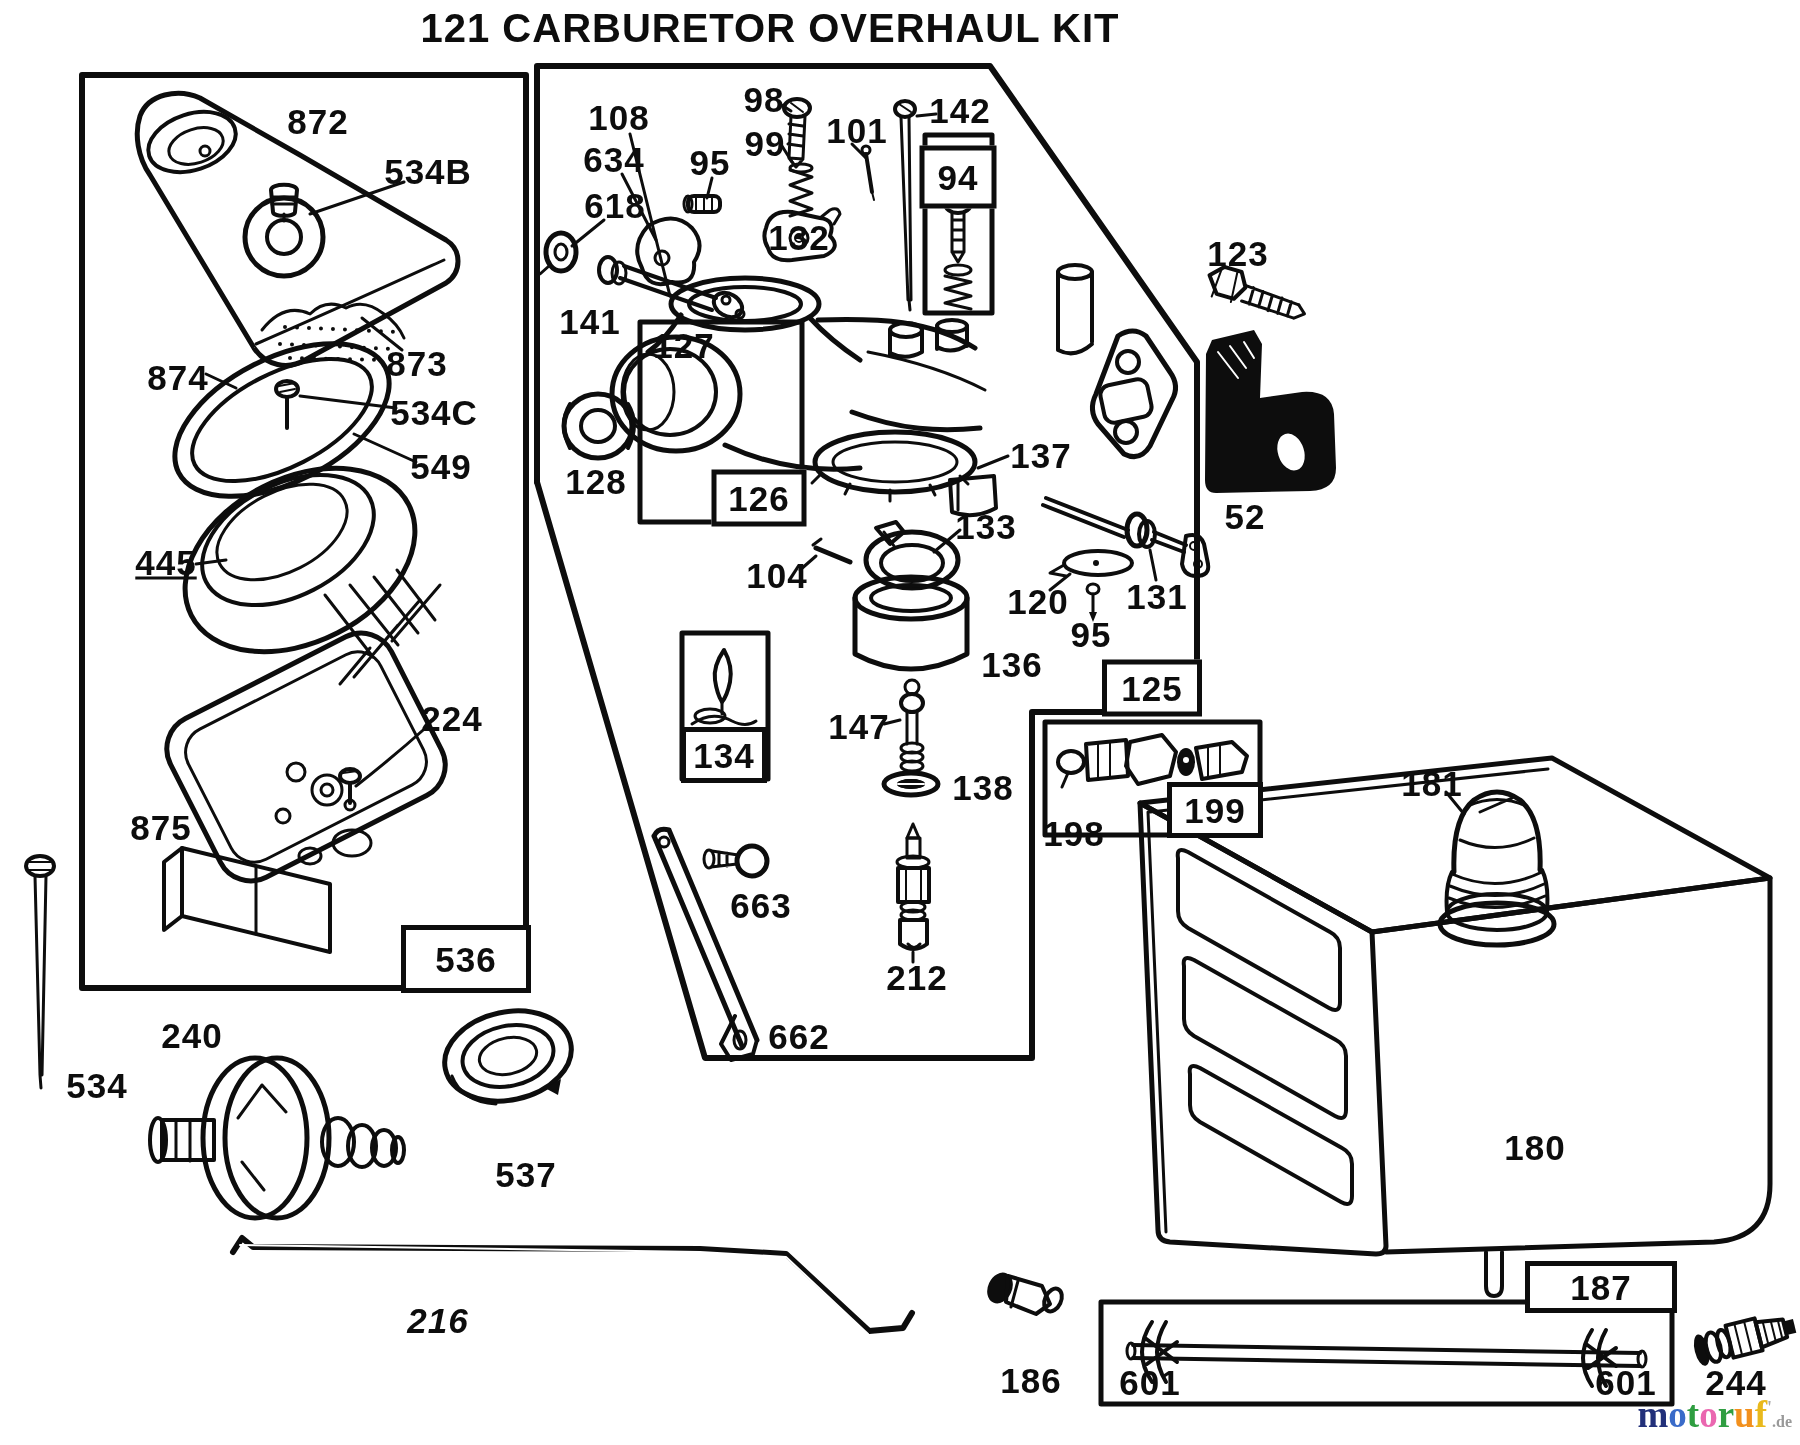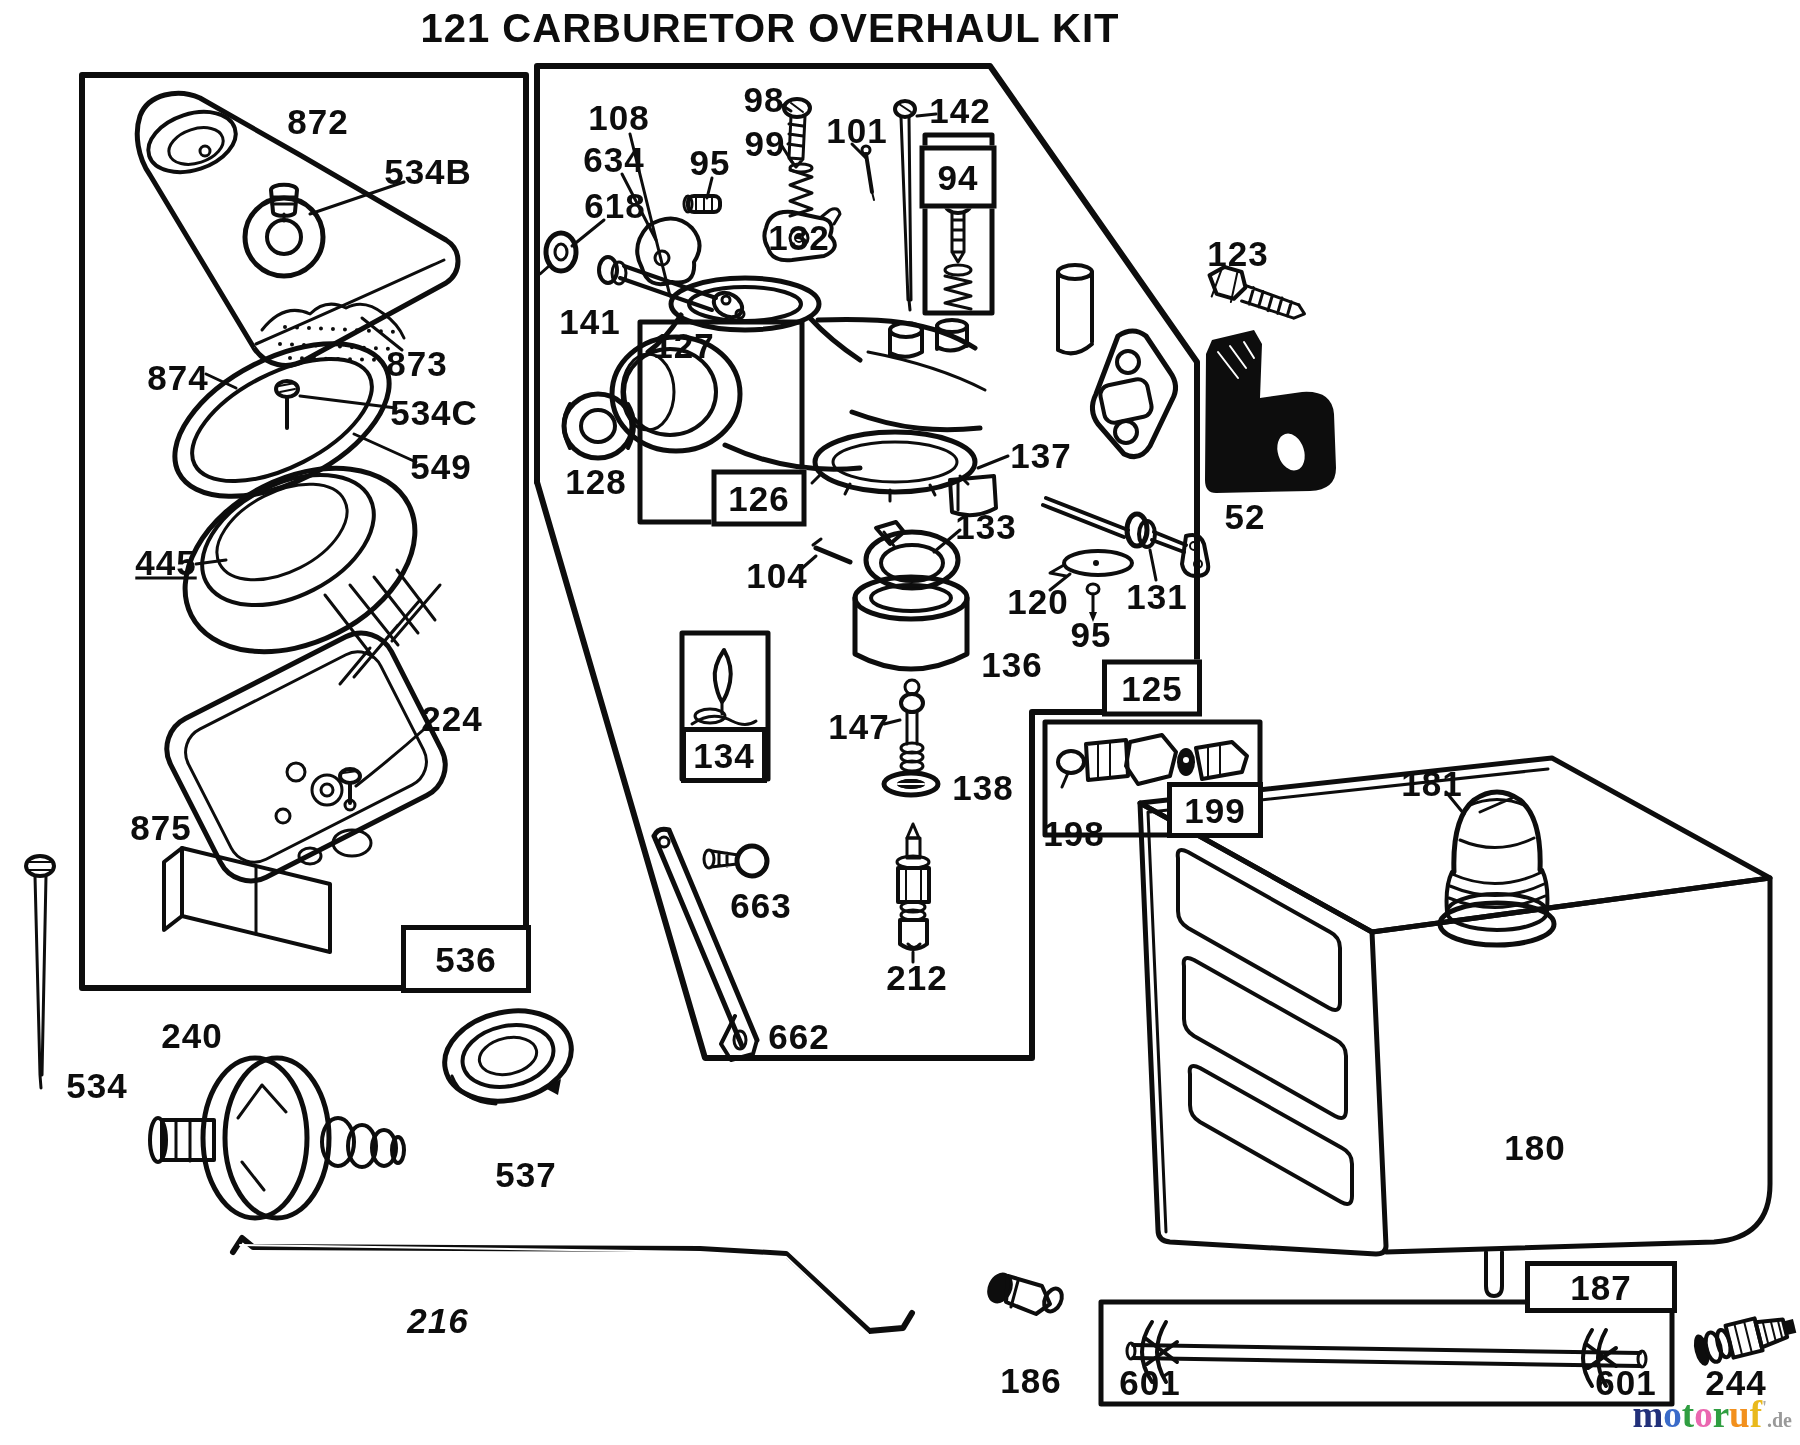--- a/index.html
+++ b/index.html
@@ -13,21 +13,21 @@
   .dots{fill:none;stroke:#0d0d0d;stroke-width:4;stroke-linecap:round;stroke-dasharray:0 12;}
   .wht{stroke:#ffffff;}
   .title{position:absolute;left:380px;top:6px;width:780px;text-align:center;
          font-size:40px;font-weight:700;letter-spacing:1px;color:#0d0d0d;white-space:nowrap;}
   .callout{position:absolute;transform:translate(-50%,-50%);font-weight:700;font-size:35px;
            color:#0d0d0d;white-space:nowrap;letter-spacing:1px;line-height:1;}
   .callout.boxed{border:5px solid #0d0d0d;background:#fff;display:flex;align-items:center;justify-content:center;}
   .watermark{position:absolute;right:8px;top:1396px;font-family:"Liberation Serif",serif;
              font-weight:700;font-size:37px;white-space:nowrap;line-height:1;}
   .wm-tick{font-size:18px;color:#aaaaaa;vertical-align:super;}
-  .wm-suffix{font-size:20px;color:#999999;}
+  .wm-suffix{font-size:16px;color:#999999;}
 </style>
 </head>
 <body>
 
 <div class="stage">
 
   <div class="title">121 CARBURETOR OVERHAUL KIT</div>
 
   <svg class="art" width="1800" height="1445" viewBox="0 0 1800 1445">
 

